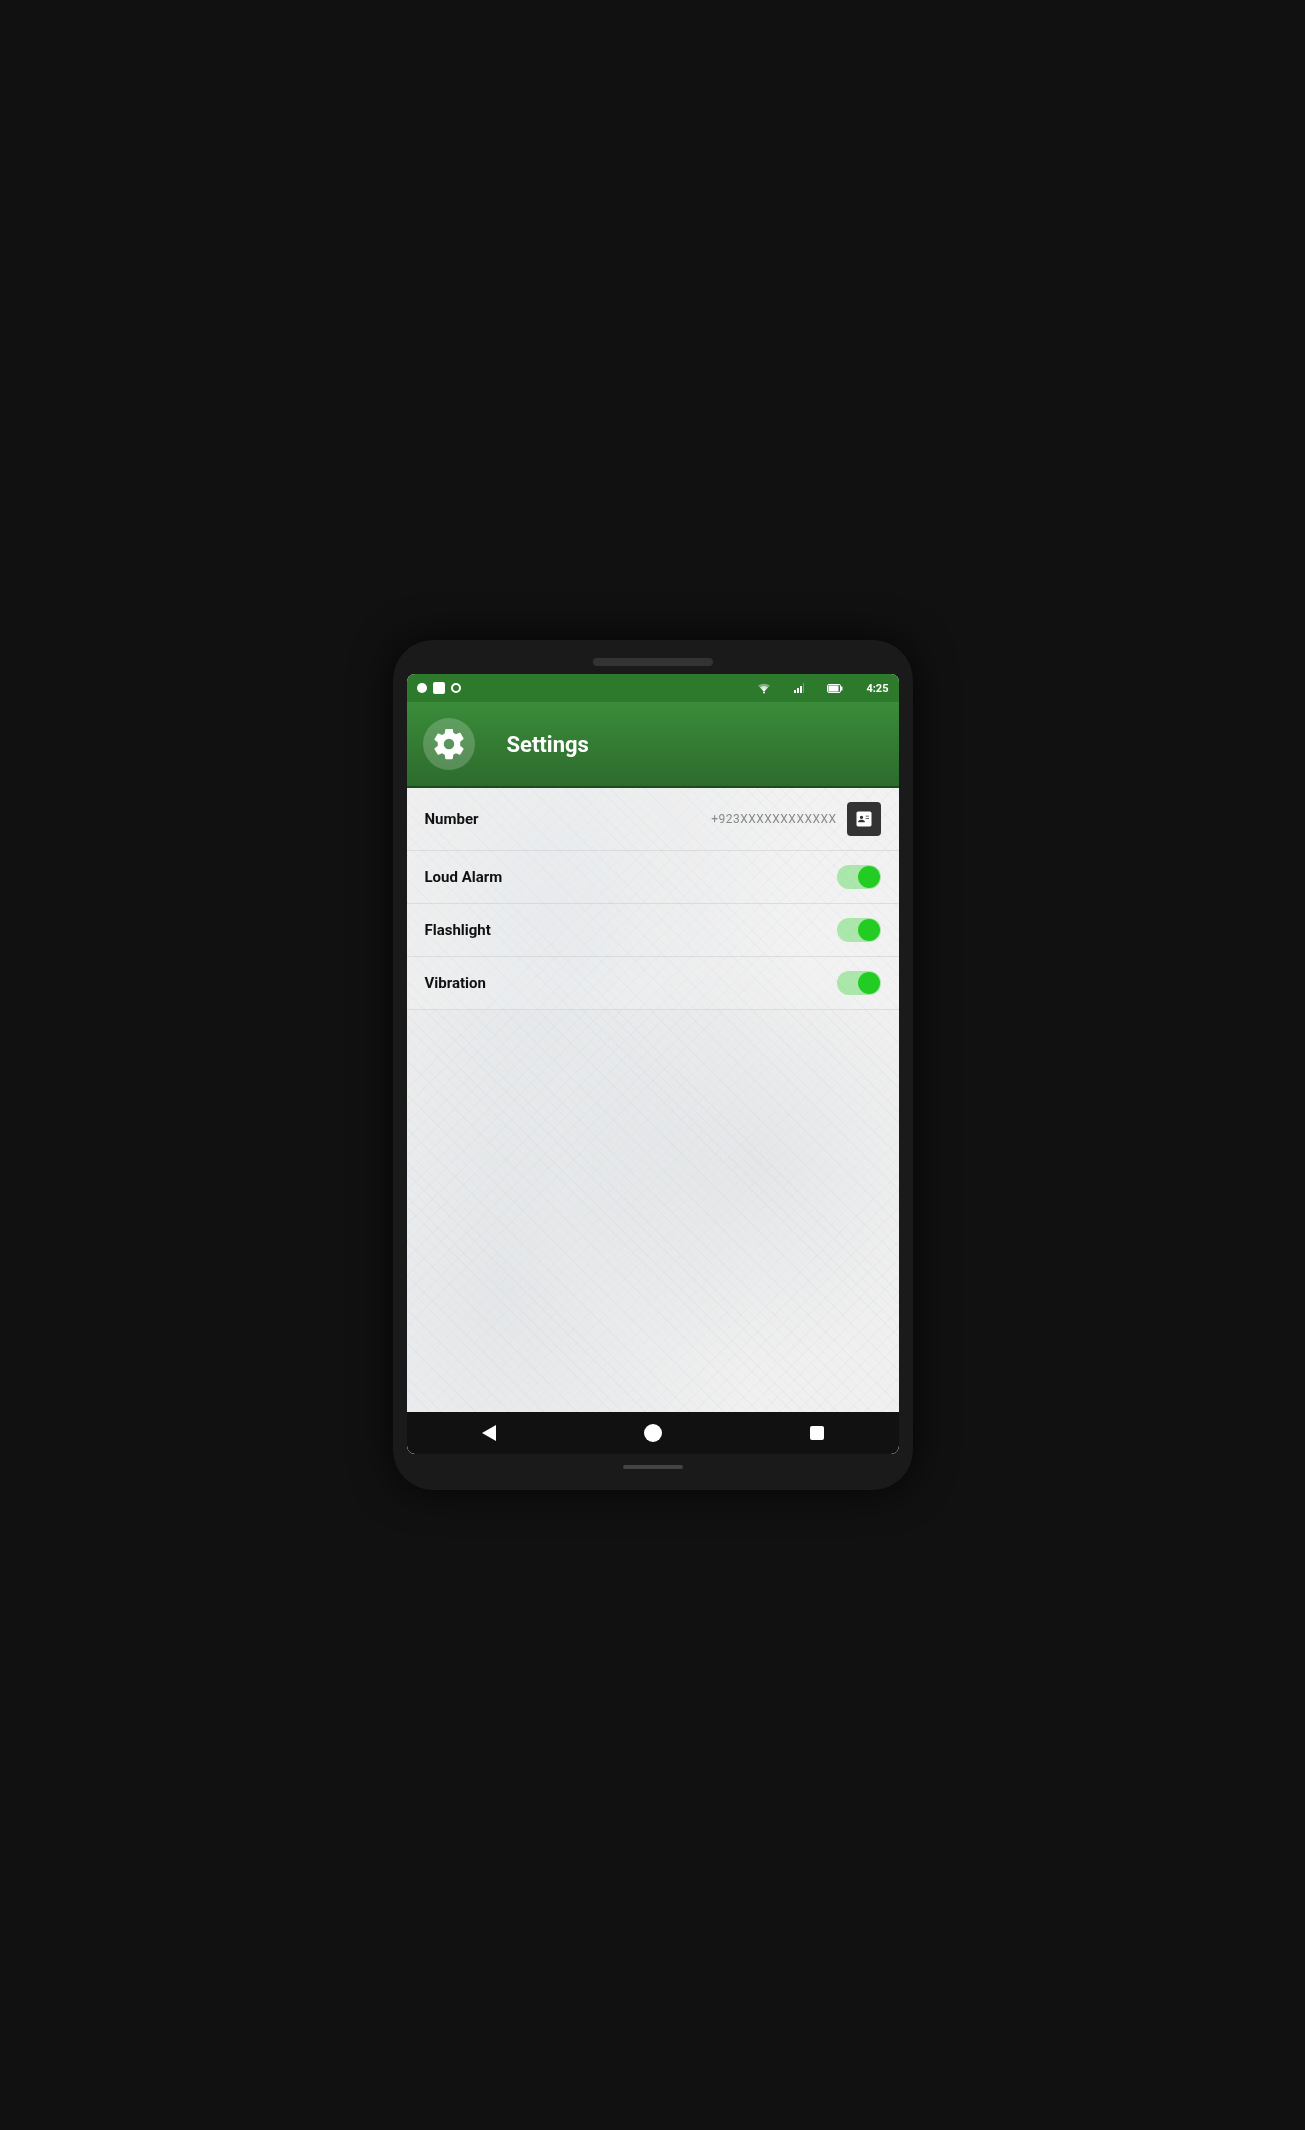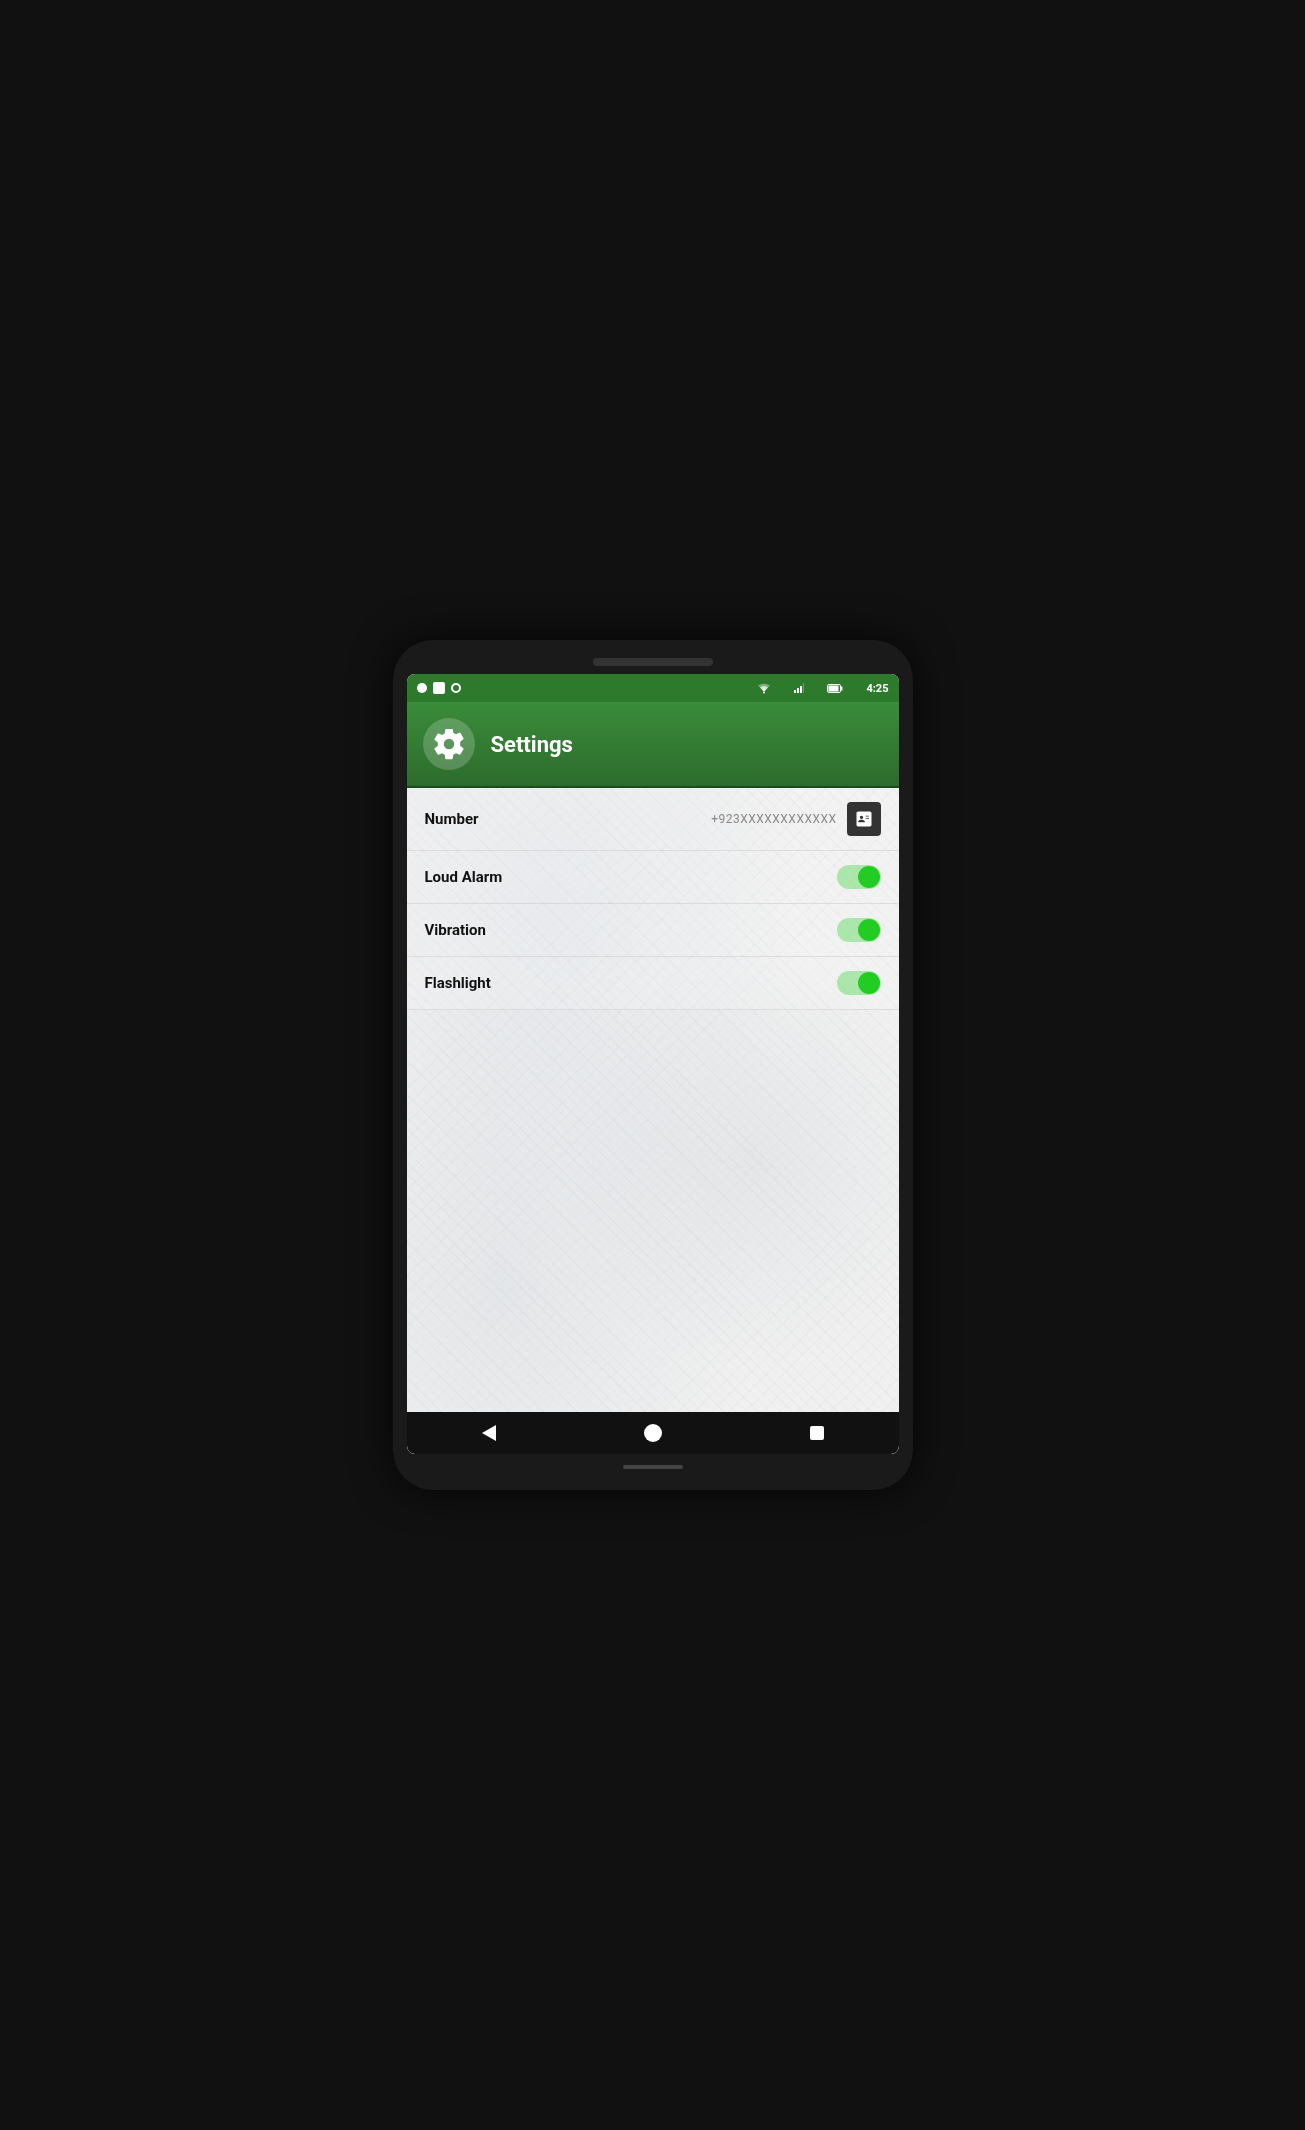--- a/index.html
+++ b/index.html
@@ -99,21 +99,21 @@
       font-size: 11px;
       font-weight: bold;
     }
 
     
     .app-header {
       background: linear-gradient(180deg, #3a8c3a 0%, #2d6b2d 100%);
       padding: 16px 16px;
       display: flex;
       align-items: center;
-      gap: 16px;
+      gap: 32px;
       border-bottom: 2px solid #1a4d1a;
     }
 
     .gear-icon-container {
       width: 52px;
       height: 52px;
       background: rgba(255,255,255,0.2);
       border-radius: 50%;
       display: flex;
       align-items: center;
@@ -376,33 +376,33 @@
 
 
         <div class="setting-row">
           <span class="setting-label">Loud Alarm</span>
           <div class="toggle-switch on">
             <div class="toggle-thumb"></div>
           </div>
         </div>
 
         <div class="setting-row">
+          <span class="setting-label">Flashlight</span>
+          <div class="toggle-switch on">
+            <div class="toggle-thumb"></div>
+          </div>
+        </div>
+
+        <div class="setting-row">
           <span class="setting-label">Vibration</span>
           <div class="toggle-switch on">
             <div class="toggle-thumb"></div>
           </div>
         </div>
 
-        <div class="setting-row">
-          <span class="setting-label">Flashlight</span>
-          <div class="toggle-switch on">
-            <div class="toggle-thumb"></div>
-          </div>
-        </div>
-
       </div>
     </div>
 
     <div class="nav-bar">
       <div class="nav-btn">
         <div class="nav-back"></div>
       </div>
       <div class="nav-btn">
         <div class="nav-home"></div>
       </div>

